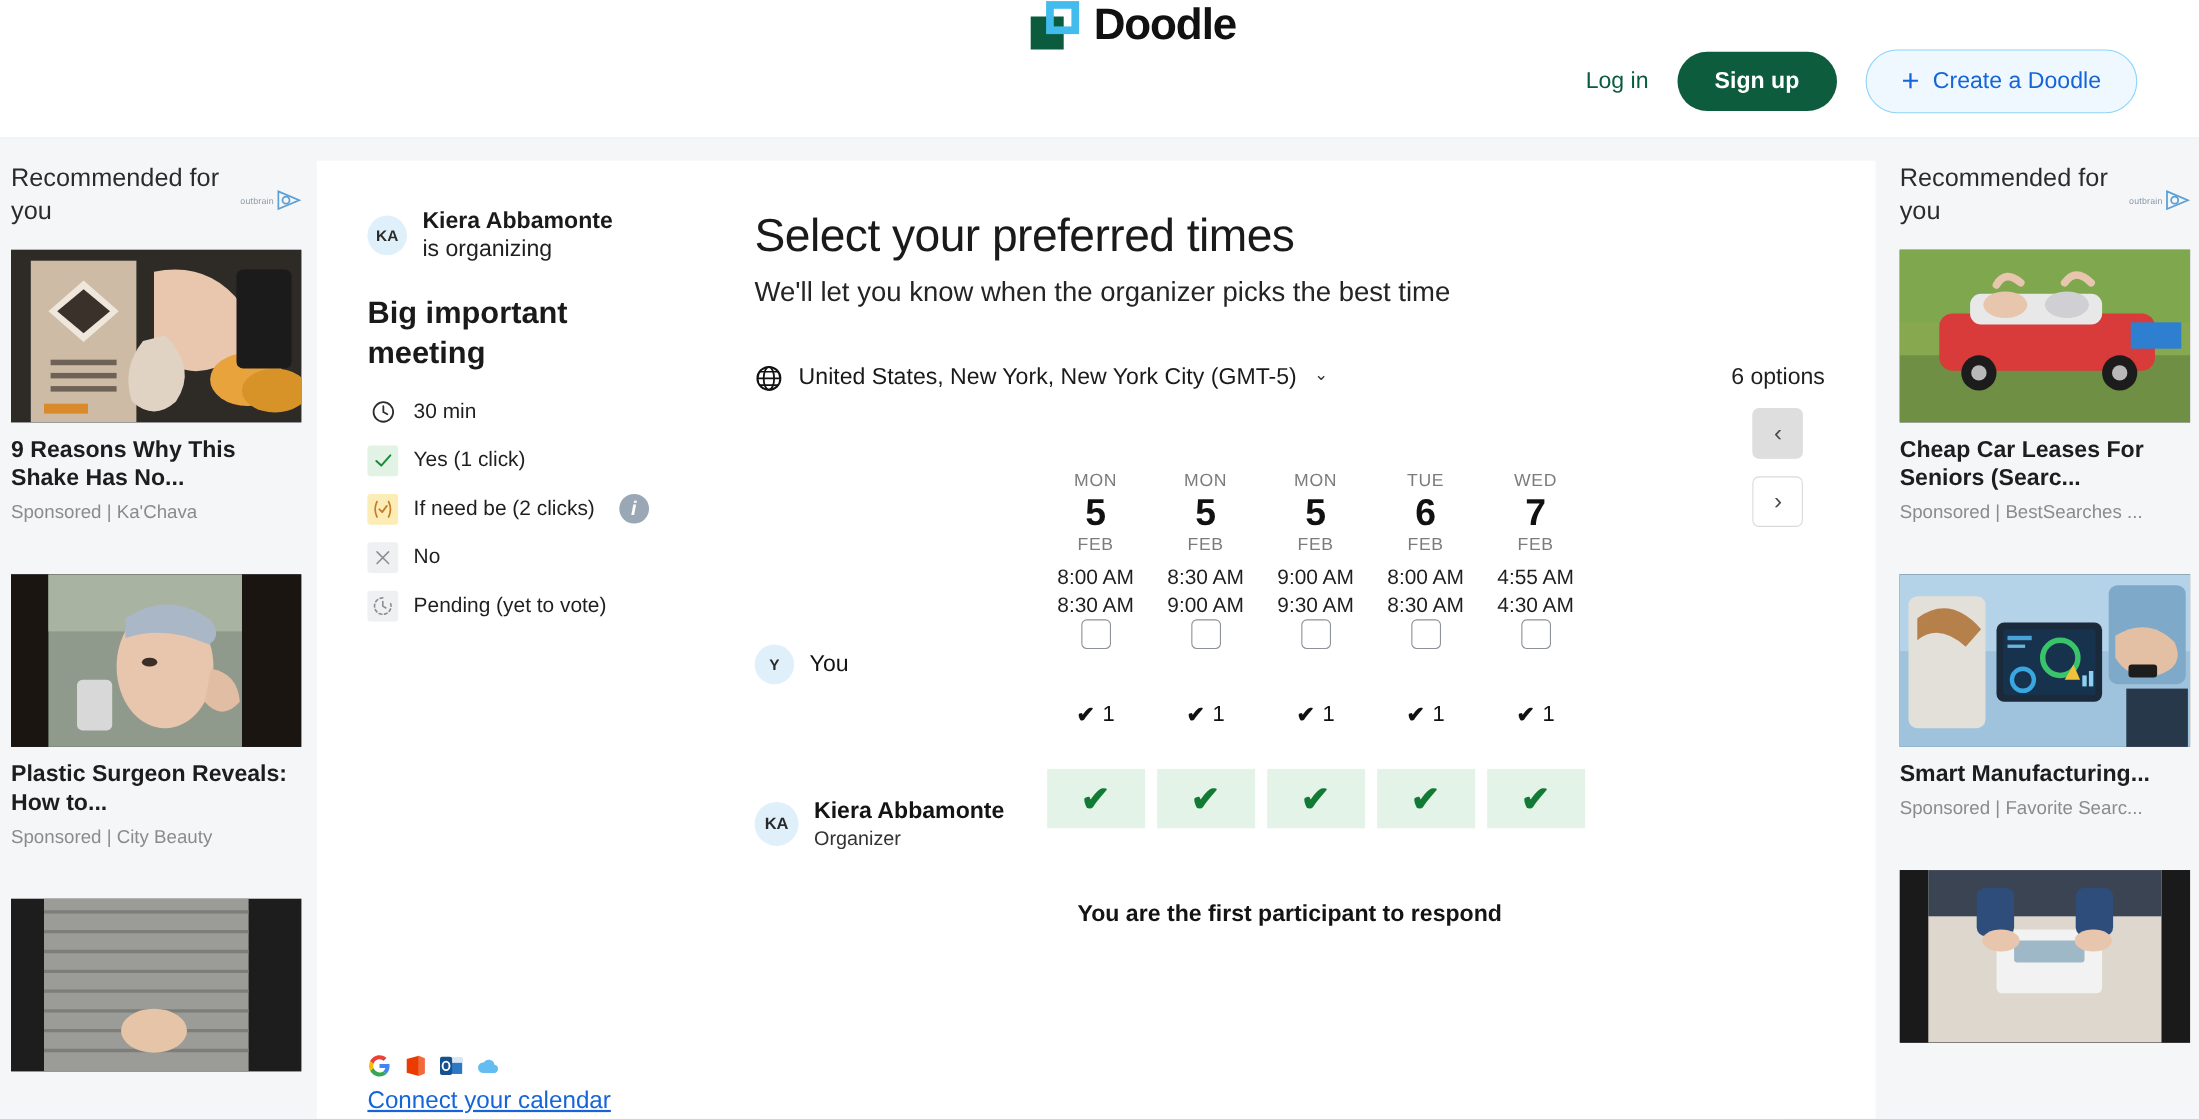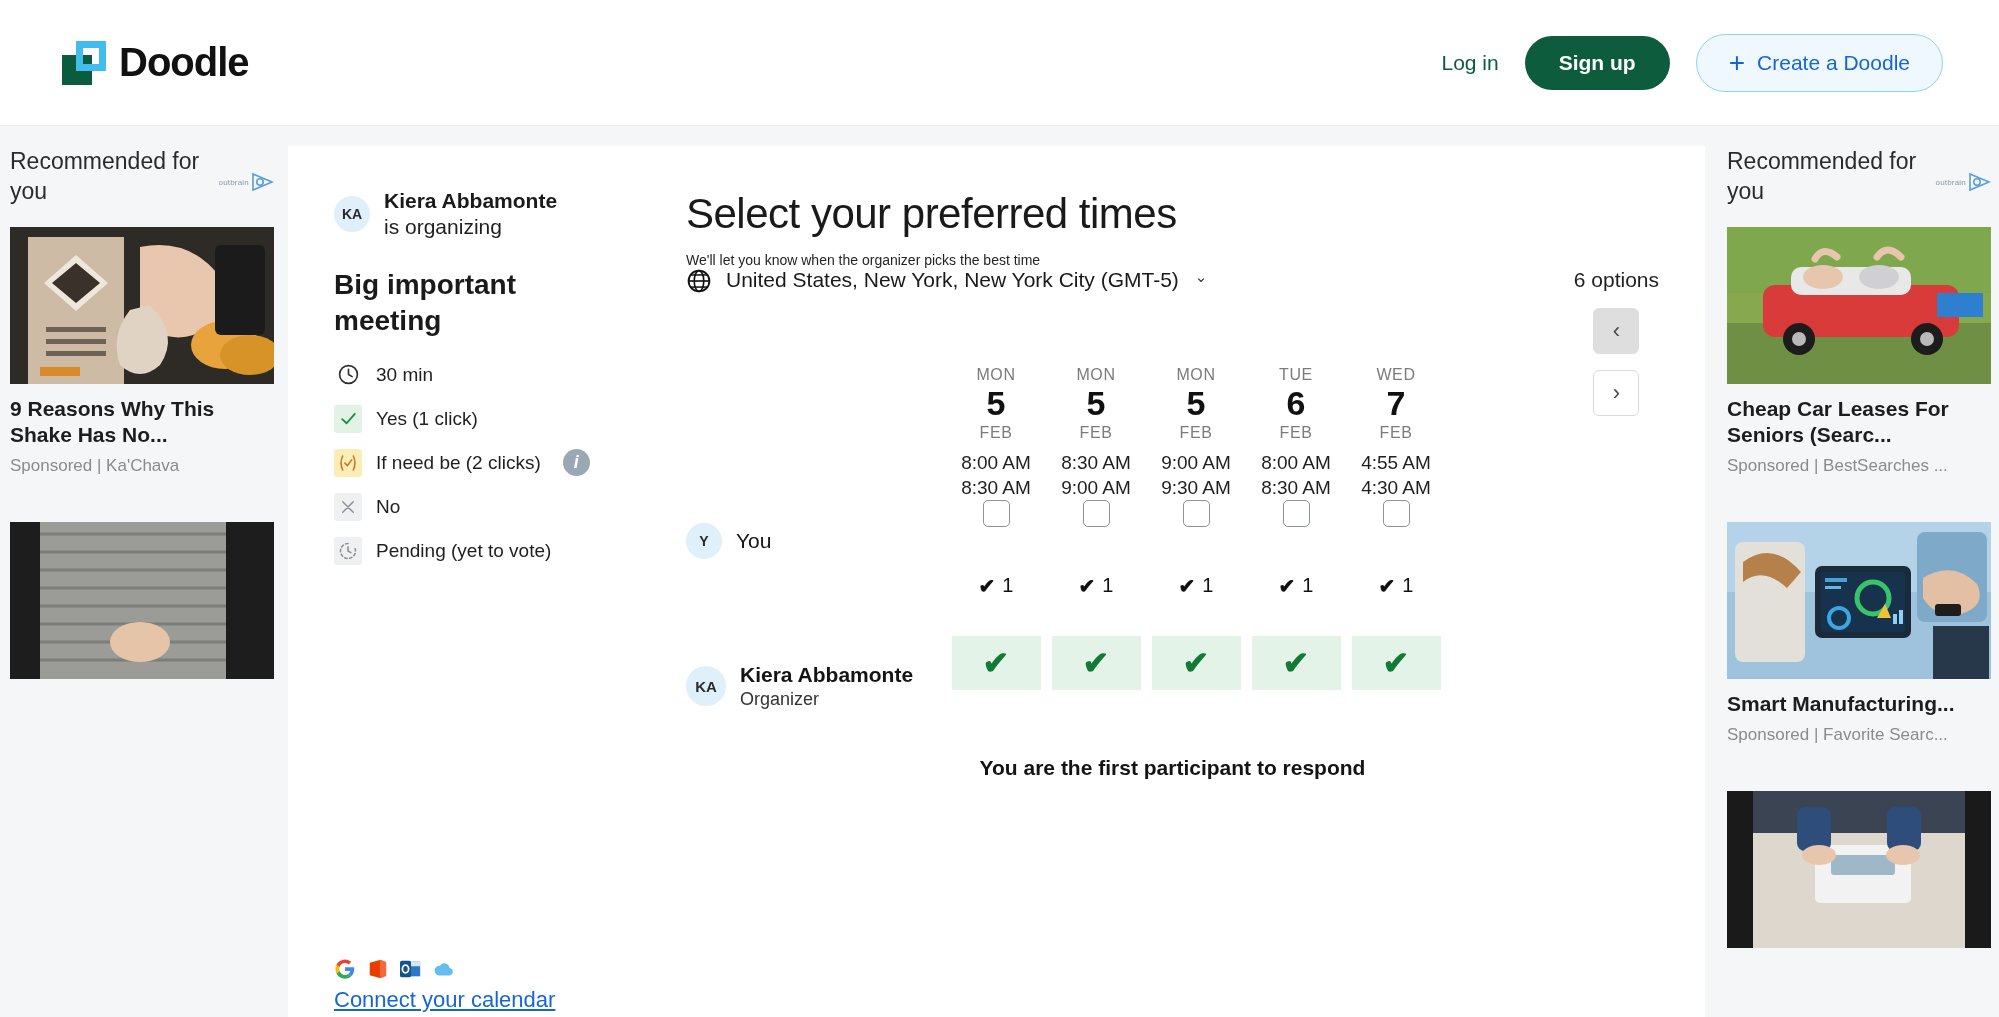--- a/index.html
+++ b/index.html
@@ -10,21 +10,21 @@
     overflow: hidden;
     color: #1a1a1a;
   }
 
   
   .header {
     position: absolute; top: 0; left: 0;
     width: 1999px; height: 126px;
     background: #ffffff;
     border-bottom: 1px solid #e7e9eb;
-    display: flex; align-items: center;
+    display: flex; align-items: center; flex-direction: column;
   }
   .logo-wrap {
     display: flex; align-items: center; gap: 13px;
     margin-left: 62px;
   }
   .logo-mark {
     position: relative; width: 44px; height: 44px;
   }
   .logo-sq-green {
     position: absolute; left: 0; bottom: 0;
@@ -160,21 +160,21 @@
     position: absolute; left: 640px; top: 20px;
     width: 1065px; height: 871px;
     background: #ffffff;
     padding: 44px 46px 0 46px;
     overflow: hidden;
   }
   .page-title {
     font-size: 42px; font-weight: 400; letter-spacing: -.5px;
     color: #1a1a1a; margin-bottom: 14px;
   }
-  .page-sub { font-size: 14px; color: #242424; }
+  .page-sub { font-size: 25px; color: #242424; margin-bottom: 50px; }
 
   .tz-row { display: flex; align-items: flex-start; height: 52px; }
   .globe { width: 26px; height: 26px; margin-right: 14px; flex-shrink: 0; }
   .tz-text { font-size: 21px; color: #1a1a1a; }
   .tz-caret { margin-left: 16px; font-size: 15px; color: #333; }
   .opts-right {
     margin-left: auto; display: flex; align-items: center; gap: 16px; flex-direction: column;
   }
   .opts-count { font-size: 21px; color: #1f1f1f; }
   .nav-btn {
@@ -282,20 +282,36 @@
           <path d="M140 78 q30 30 10 60 q-20 18 -40 0 q-10 -30 10 -55 Z" fill="#e0d3c3"></path>
           <ellipse cx="215" cy="118" rx="34" ry="24" fill="#e8a33d"></ellipse>
           <ellipse cx="240" cy="128" rx="30" ry="20" fill="#d79328"></ellipse>
           <rect x="205" y="18" width="50" height="90" rx="6" fill="#1b1b1b"></rect>
         </svg>
       </div>
       <div class="ad-head">9 Reasons Why This Shake Has No...</div>
       <div class="ad-src">Sponsored | Ka'Chava</div>
     </div>
 
+    <div class="ad-item">
+      <div class="ad-thumb">
+        <svg class="ph" viewBox="0 0 264 157" preserveAspectRatio="none">
+          <rect width="264" height="157" fill="#1b1512"></rect>
+          <rect x="34" y="0" width="176" height="157" fill="#8f9a8c"></rect>
+          <rect x="34" y="0" width="176" height="52" fill="#a8b3a2"></rect>
+          <ellipse cx="140" cy="84" rx="44" ry="56" fill="#e7c6ad"></ellipse>
+          <path d="M104 40 q40 -26 78 2 q10 14 -2 22 q-40 -18 -76 -6 Z" fill="#aab7c6"></path>
+          <ellipse cx="126" cy="80" rx="7" ry="4" fill="#3a2e26"></ellipse>
+          <path d="M182 86 q24 4 26 30 q-16 18 -32 0 Z" fill="#e0bda3"></path>
+          <rect x="60" y="96" width="32" height="46" rx="5" fill="#d8d8d8"></rect>
+        </svg>
+      </div>
+      <div class="ad-head">Plastic Surgeon Reveals: How to...</div>
+      <div class="ad-src">Sponsored | City Beauty</div>
+    </div>
 
     <div class="ad-item">
       <div class="ad-thumb">
         <svg class="ph" viewBox="0 0 264 157" preserveAspectRatio="none">
           <rect width="264" height="157" fill="#1d1d1d"></rect>
           <rect x="30" y="0" width="186" height="157" fill="#9b9b97"></rect>
           <g stroke="#7d7d79" stroke-width="3">
             <line x1="30" y1="12" x2="216" y2="12"></line>
               <line x1="30" y1="30" x2="216" y2="30"></line>
             <line x1="30" y1="48" x2="216" y2="48"></line>

